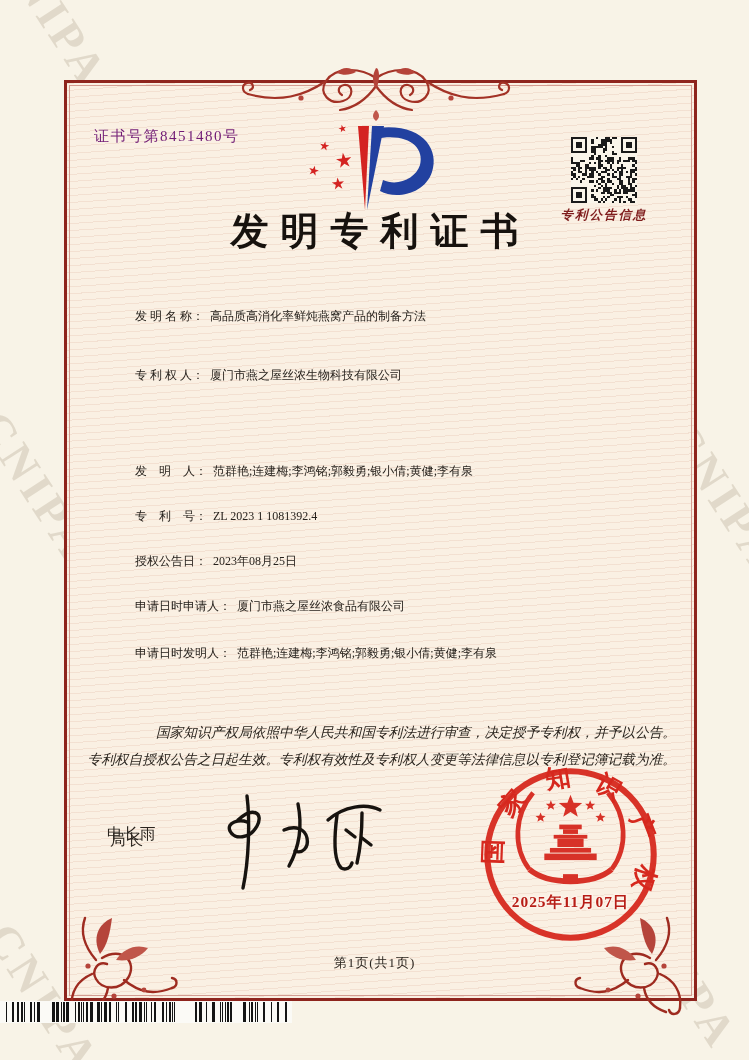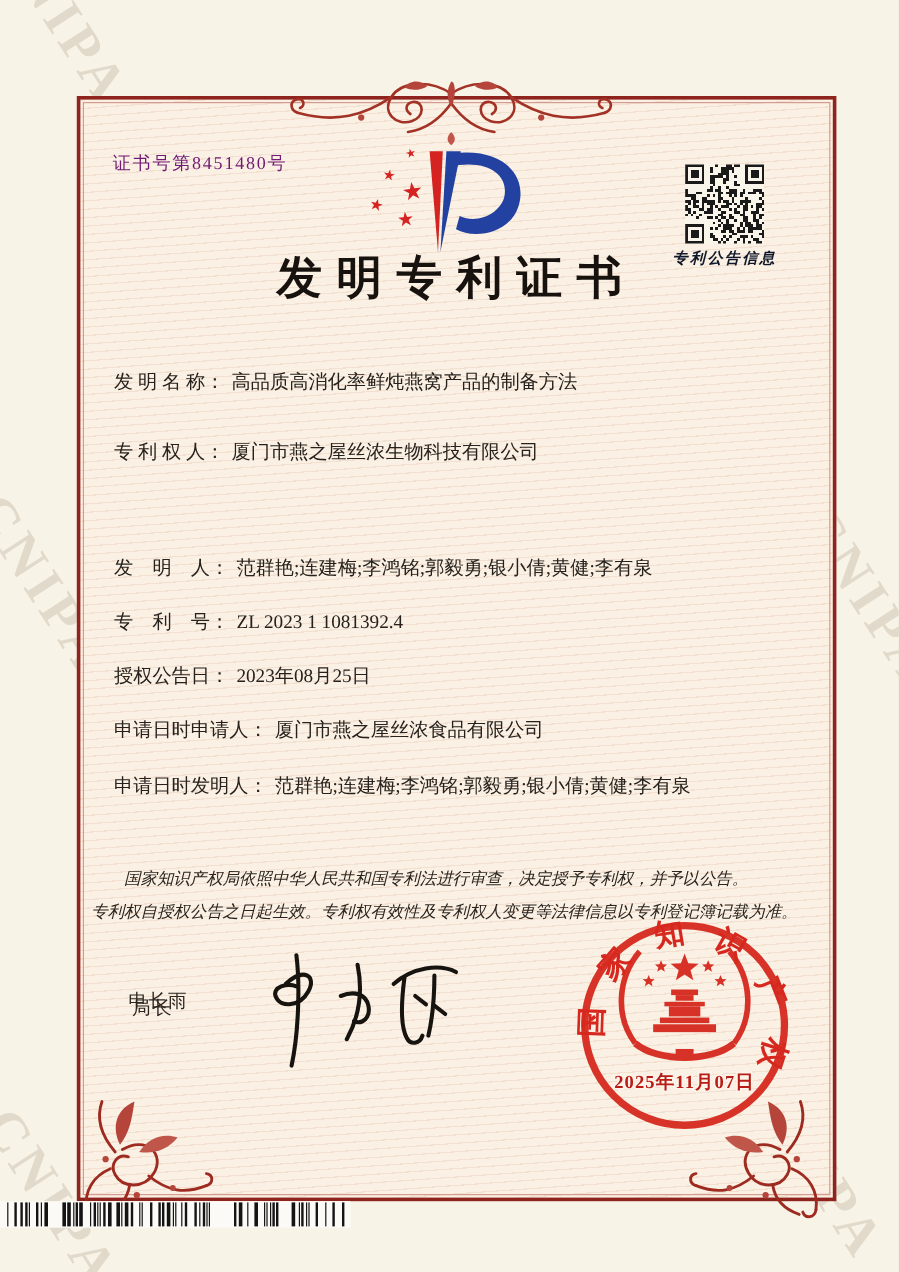--- a/index.html
+++ b/index.html
@@ -16,34 +16,34 @@
          border:3px solid #8e241d;background:#faf0e3;
          background-image:repeating-linear-gradient(176deg, rgba(214,160,138,0.20) 0 1px, rgba(0,0,0,0) 1px 7px);}
   .frame-inner{position:absolute;inset:2px;border:1px solid #d49b90;}
 
   .abs{position:absolute;}
   .cert-no{left:94px;top:127px;font-size:15px;letter-spacing:1.5px;color:#701a75;}
 
   .title{left:0;top:206px;width:100%;text-align:center;font-size:38px;font-weight:bold;
          letter-spacing:12px;color:#17120e;text-indent:12px;}
 
-  .row{position:absolute;font-size:16px;color:#26211c;white-space:nowrap;}
+  .row{position:absolute;font-size:12px;color:#26211c;white-space:nowrap;margin-left:40px;}
   .lbl{color:#26211c;}
   .val{margin-left:6px;}
   .pair2{position:absolute;left:360px;top:0;}
 
   .statement{left:76px;top:719px;width:600px;font-size:13.7px;line-height:27px;
-             font-style:italic;color:#2a241e;}
+             font-style:italic;color:#2a241e;text-align:right;}
   .statement .l1{text-indent:2em;}
 
   .sig-title{left:110px;top:830px;font-size:15.5px;color:#2a241e;letter-spacing:2px;}
   .sig-name{left:107px;top:824px;font-size:15.5px;color:#2a241e;letter-spacing:1px;}
 
   .qr-caption{left:547px;top:207px;width:114px;text-align:center;font-size:12.5px;
-              font-style:italic;letter-spacing:2px;color:#0f172a;font-weight:bold;}
+              font-style:italic;letter-spacing:2px;color:#7f1d1d;font-weight:bold;}
 
   .footer-page{left:0;top:954px;width:100%;text-align:center;font-size:13px;
                letter-spacing:1px;color:#2a241e;}
 
   .barcode{left:0;top:1001px;width:292px;height:22px;background:#fbfaf6;}
 
   svg{display:block;}
   .logo-star{position:absolute;color:#d42321;line-height:1;}
 </style>
 </head>
@@ -487,20 +487,21 @@
       <rect x="78" y="93" width="44" height="5"></rect>
       <rect x="72" y="99" width="56" height="7"></rect>
       <path d="M60 34 C40 58 38 92 56 116" fill="none" stroke="#d6281e" stroke-width="5"></path>
       <path d="M140 34 C160 58 162 92 144 116" fill="none" stroke="#d6281e" stroke-width="5"></path>
       <path d="M56 116 C76 133 124 133 144 116" fill="none" stroke="#d6281e" stroke-width="6"></path>
       <rect x="92" y="121" width="16" height="8"></rect>
     </g>
     <text x="100" y="156" text-anchor="middle" font-size="16.5" font-weight="bold" fill="#b71d16" stroke="#fdf3ea" stroke-width="3" paint-order="stroke" letter-spacing="1" font-family="Liberation Serif,DejaVu Serif,serif">2025年11月07日</text>
   </svg>
 
+  <div class="abs footer-page">第1页(共1页)</div>
 
   <svg class="abs barcode" width="292" height="22" viewBox="0 0 292 22">
     <rect x="0" y="0" width="292" height="22" fill="#fbfaf6"></rect>
     <g fill="#141414">
         <rect x="6" y="1" width="1" height="20"></rect>
         <rect x="12" y="1" width="2" height="20"></rect>
         <rect x="17" y="1" width="2" height="20"></rect>
         <rect x="21" y="1" width="2" height="20"></rect>
         <rect x="24" y="1" width="1" height="20"></rect>
         <rect x="30" y="1" width="2" height="20"></rect>

